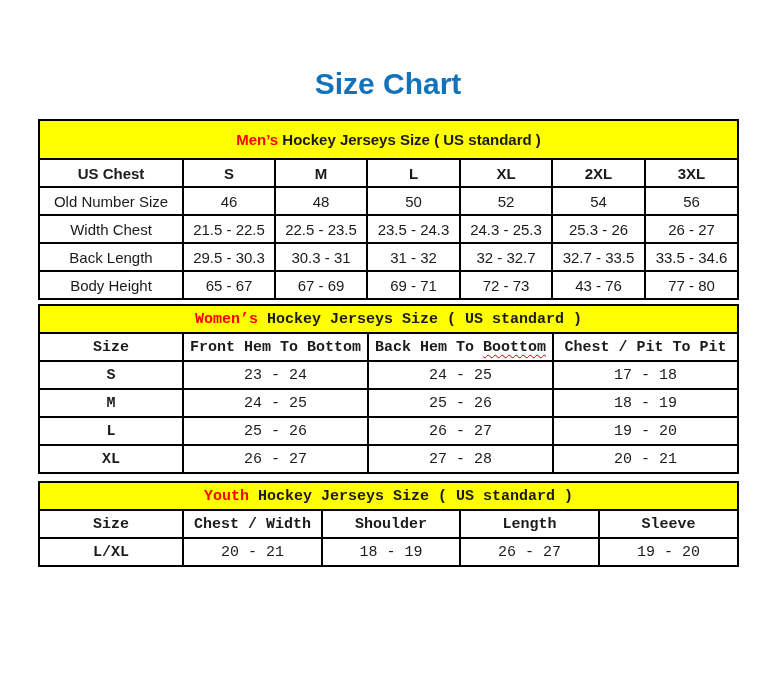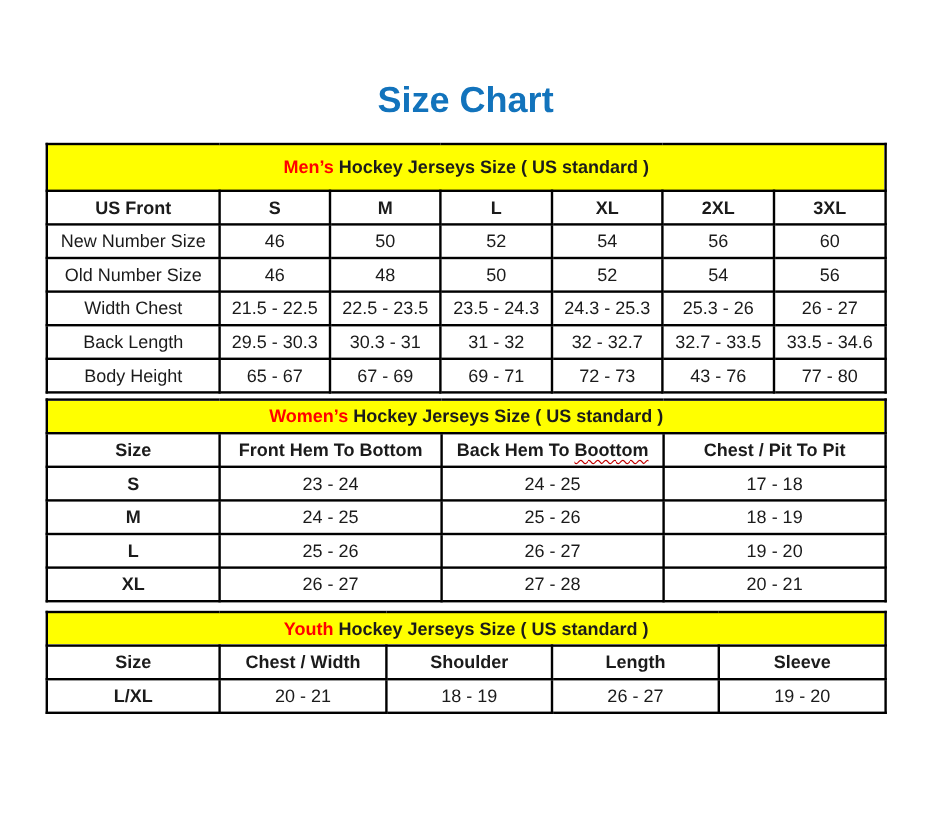--- a/index.html
+++ b/index.html
@@ -60,21 +60,21 @@
   tr.head td { font-weight: bold; }
   td.lbl-b { font-weight: bold; }
   .wavy {
     text-decoration: underline;
     text-decoration-style: wavy;
     text-decoration-color: #C00000;
     text-decoration-thickness: 1px;
     text-underline-offset: 3px;
     margin-top: 48px;
   }
-  table.tbl + table.tbl { margin-top: 4px; }
+  table.tbl + table.tbl { margin-top: 4px; font-family: Liberation Mono, monospace; }
   table.tbl#t-youth { margin-top: 7px; padding-left: 40px; }
 </style>
 </head>
 <body>
 
 <div class="page">
 
   <h1 class="page-title">Size Chart</h1>
 
   <div class="tables-wrap">
@@ -87,36 +87,27 @@
           <col style="width:93px">
         <col style="width:92px">
           <col style="width:93px">
           <col style="width:93px">
       </colgroup>
       <tbody>
         <tr>
           <td colspan="7" class="banner"><span class="red">Men’s</span><span> Hockey Jerseys Size ( US standard )</span></td>
         </tr>
         <tr class="head">
-          <td>US Front</td>
+          <td>US Chest</td>
           <td>S</td>
           <td>M</td>
           <td>L</td>
           <td>XL</td>
           <td>2XL</td>
           <td>3XL</td>
-        </tr>
-        <tr>
-          <td>New Number Size</td>
-          <td>46</td>
-          <td>50</td>
-          <td>52</td>
-          <td>54</td>
-          <td>56</td>
-          <td>60</td>
         </tr>
         <tr>
           <td>Old Number Size</td>
           <td>46</td>
           <td>48</td>
           <td>50</td>
           <td>52</td>
           <td>54</td>
           <td>56</td>
         </tr>

